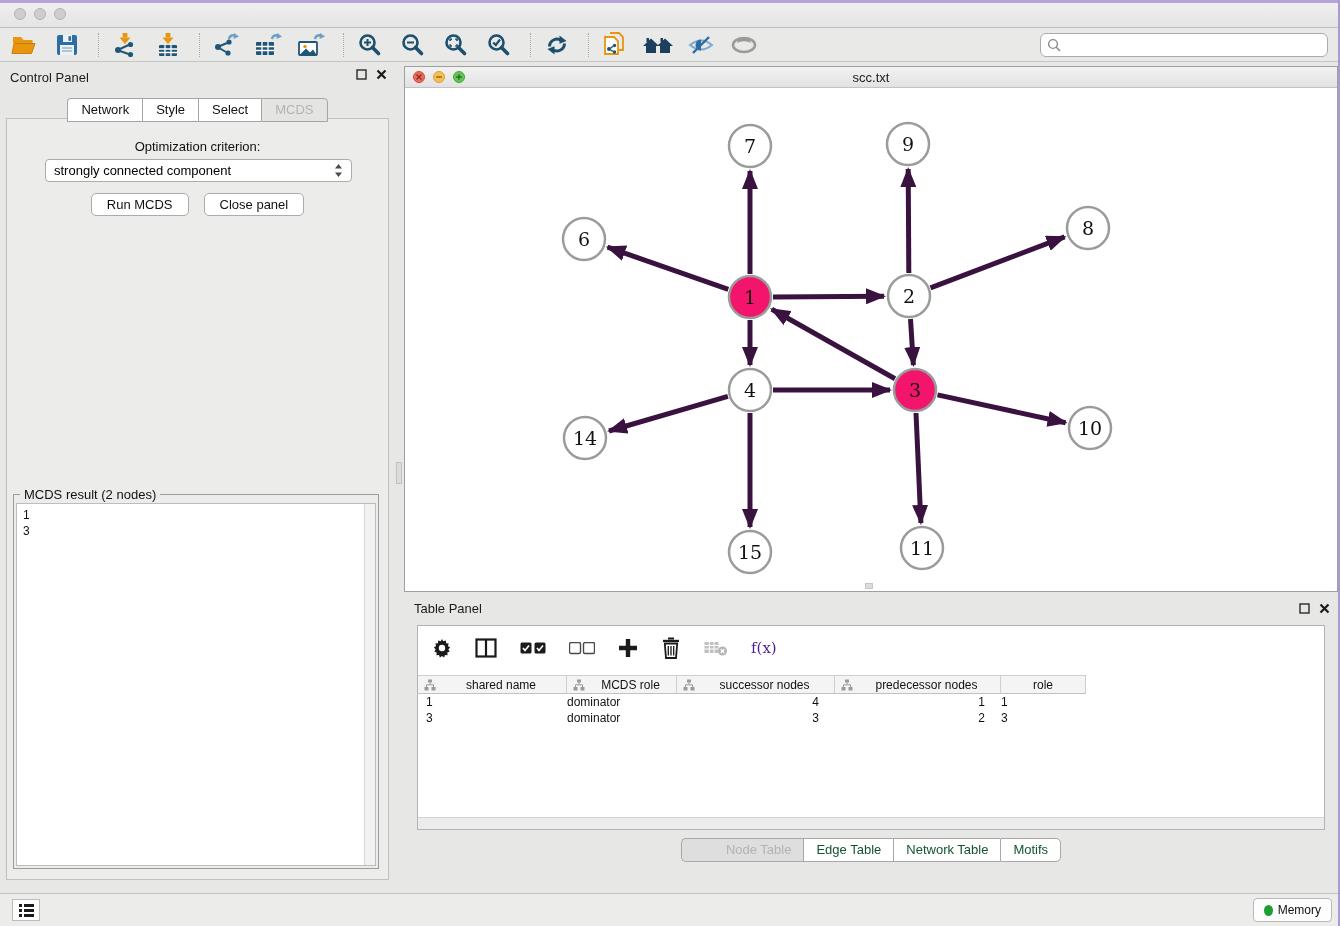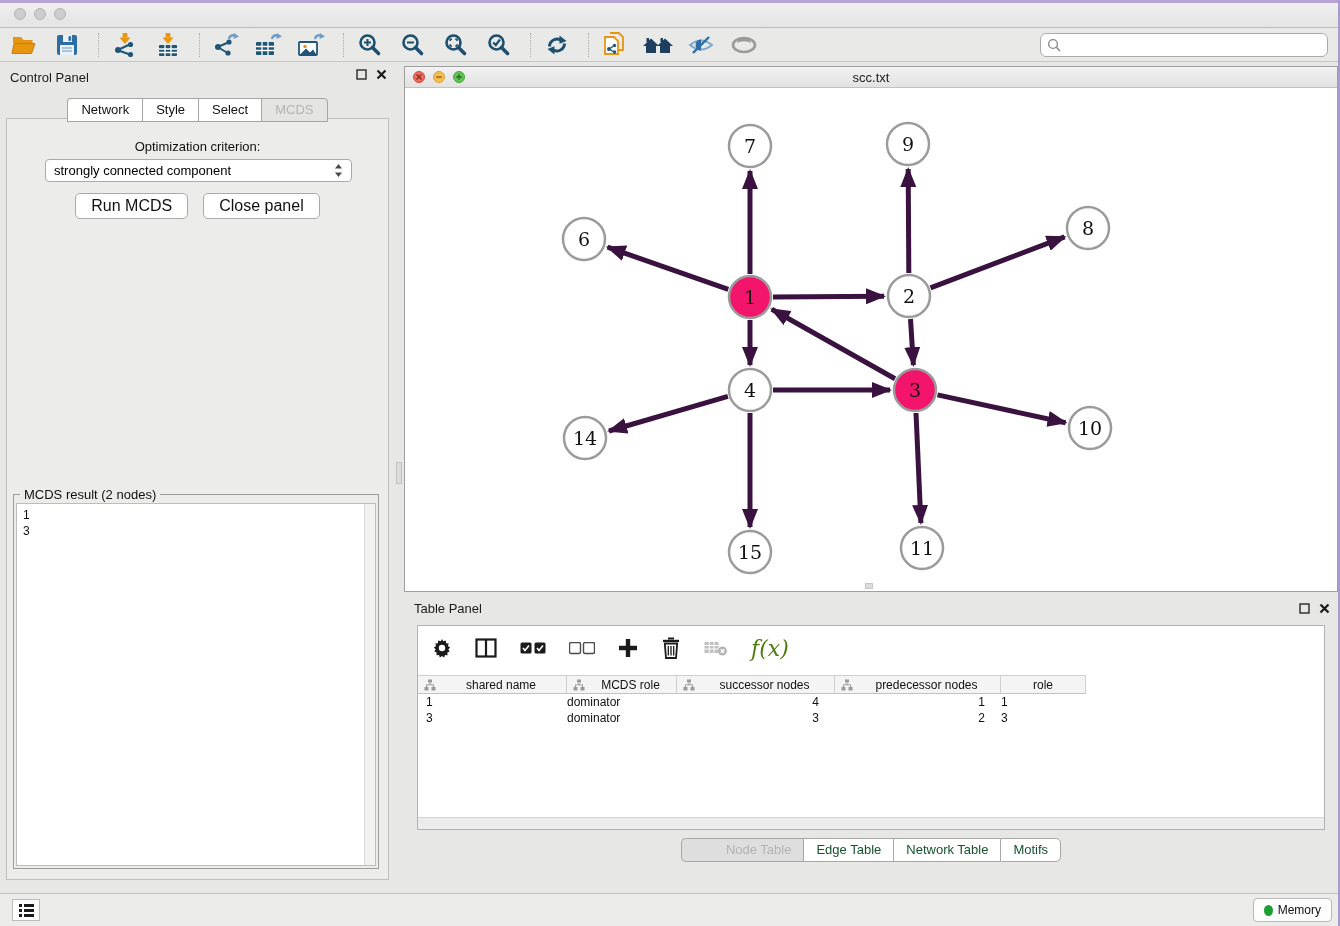--- a/index.html
+++ b/index.html
@@ -30,21 +30,21 @@
   .cp-tabs { position:relative; display:flex; justify-content:center; margin-top:6px; z-index:2; }
   .cp-tab { font-size:13px; padding:3px 13px 4px; background:#fff; border:1px solid #a5a5a5; border-right:none; color:#111; }
   .cp-tab:first-child { border-radius:4px 0 0 0; }
   .cp-tab:last-child { border-right:1px solid #a5a5a5; border-radius:0 4px 0 0; }
   .cp-tab.sel { background:#e4e4e2; color:#b4b4b4; }
   .cp-body { position:absolute; left:6px; right:6px; top:56px; bottom:13px; background:#ececea; border:1px solid #c0c0c0; }
   .opt-label { position:absolute; top:20px; width:100%; text-align:center; font-size:13px; color:#111; }
   .criterion { position:absolute; left:38px; right:36px; top:40px; height:23px; background:#fff; border:1px solid #ababab; border-radius:4px; display:flex; align-items:center; padding:0 8px; font-size:13px; }
   .criterion .spacer { flex:1; }
   .btn-row { position:absolute; top:74px; width:100%; display:flex; justify-content:center; gap:15px; }
-  .push-btn { background:#fff; border:1px solid #ababab; border-radius:5px; font-size:16px; padding:3px 15px; color:#111; font-family:"Liberation Sans",sans-serif; }
+  .push-btn { background:#fff; border:1px solid #ababab; border-radius:5px; font-size:13px; padding:3px 15px; color:#111; font-family:"Liberation Sans",sans-serif; }
   .groupbox { position:absolute; left:6px; right:9px; top:375px; bottom:10px; border:1px solid #9c9c9c; }
   .groupbox-legend { position:absolute; top:-8px; left:6px; background:#ececea; padding:0 4px; font-size:13px; color:#111; }
   .groupbox-inner { position:absolute; left:2px; right:2px; top:8px; bottom:2px; background:#fff; border:1px solid #bdbdbd; font-size:12px; padding:3px 6px; line-height:16px; color:#111; }
   .gb-scroll { position:absolute; right:0; top:0; bottom:0; width:11px; background:#f2f2f2; border-left:1px solid #d8d8d8; }
 
   
   .splitter { position:absolute; left:395px; top:62px; width:9px; bottom:33px; }
   .splitter .grip { position:absolute; left:1px; top:400px; width:6px; height:22px; background:#dcdcda; border:1px solid #c2c2c2; }
 
   
@@ -58,21 +58,21 @@
   .tl.green { background:#61c454; border:1px solid #47a73c; }
   .net-title { width:100%; text-align:center; font-size:13px; color:#1c1c1c; }
   .net-canvas { position:relative; width:932px; height:503px; background:#fff; }
   .net-grip { position:absolute; left:460px; bottom:2px; width:8px; height:6px; background:#dcdcdc; border:1px solid #c6c6c6; }
 
   
   .table-panel { position:absolute; left:404px; top:596px; width:934px; bottom:33px; background:#e7e7e5; }
   .tp-header { position:relative; height:24px; display:flex; align-items:center; padding:0 10px; }
   .tp-inner { position:absolute; left:13px; right:13px; top:29px; bottom:63px; background:#fff; border:1px solid #b2b2b2; }
   .tp-toolbar { position:relative; height:44px; display:flex; align-items:center; padding-left:14px; gap:23px; }
-  .fx-label { font-size:22px; color:#4d7c0f; font-family:"DejaVu Serif", serif; font-style:italic; }
+  .fx-label { font-size:15px; color:#4c1d95; font-family:"DejaVu Serif", serif; }
   .tp-table { position:absolute; left:0; top:49px; right:0; }
   .tbl-head { display:flex; }
   .tbl-hcell { height:19px; background:#f4f4f4; border-top:1px solid #cfcfcf; border-bottom:1px solid #c2c2c2; border-right:1px solid #cfcfcf; display:flex; align-items:center; font-size:12px; color:#111; }
   .tbl-hcell .hlabel { flex:1; text-align:center; }
   .tbl-hcell svg { margin-left:6px; }
   .tbl-row { display:flex; }
   .tbl-cell { height:16px; font-size:12px; color:#111; padding:1px 8px 0; white-space:nowrap; overflow:hidden; }
   .tp-footer { position:absolute; left:0; right:0; bottom:0; height:12px; background:#ececec; border-top:1px solid #d4d4d4; }
   .tp-tabs { position:absolute; left:0; right:0; bottom:31px; display:flex; justify-content:center; }
   .seg { font-size:13px; padding:3px 12px 4px; background:#fff; border:1px solid #a8a8a8; border-right:none; color:#14532d; }

